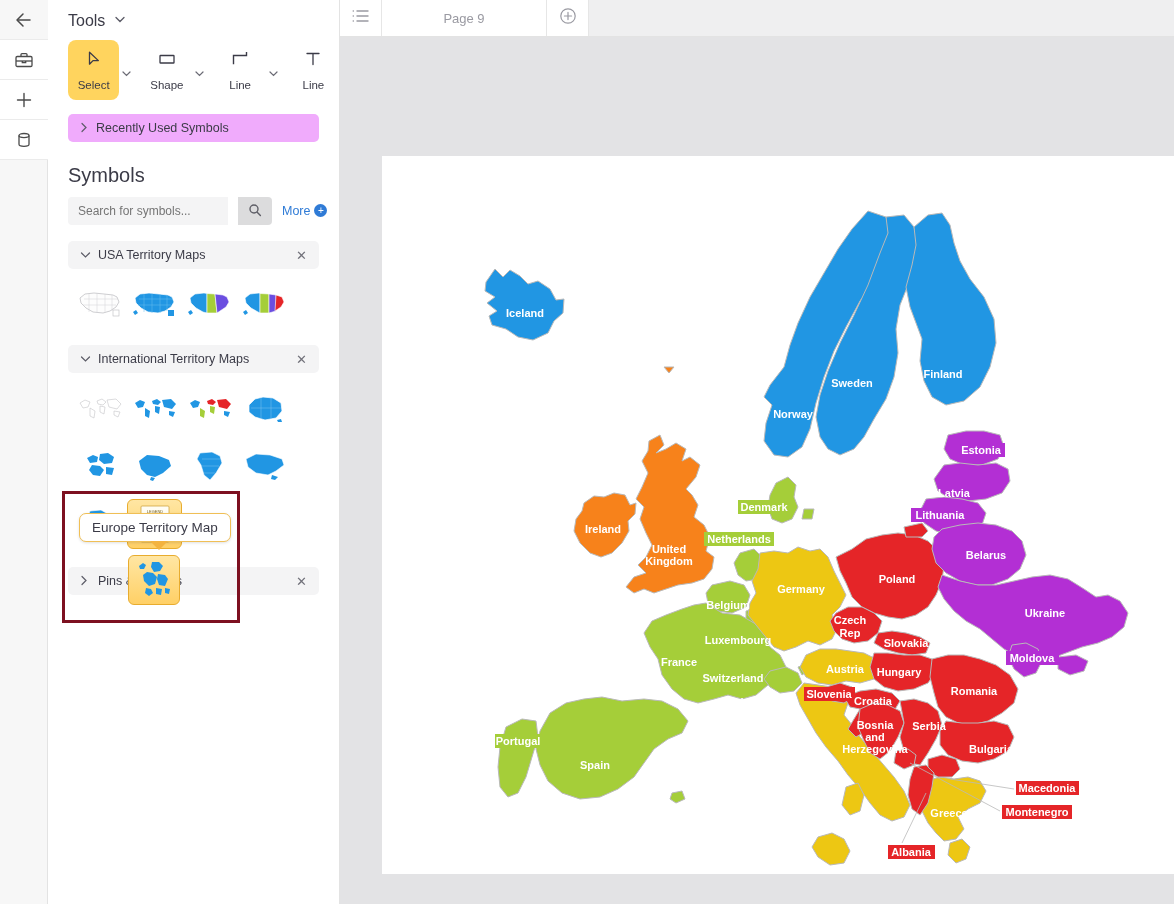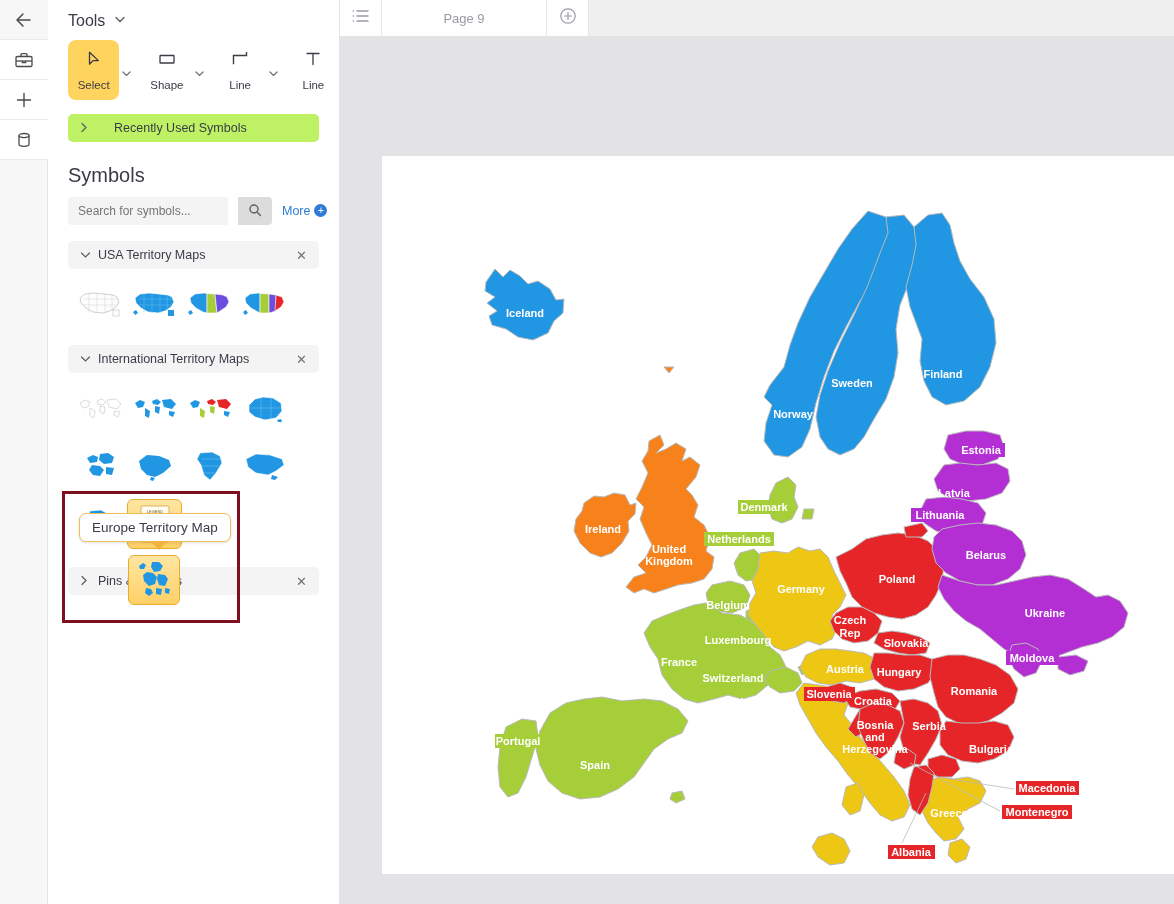--- a/index.html
+++ b/index.html
@@ -53,22 +53,22 @@
   .tool-item.active { background: #ffd45e; }
   .tool-label { font-size: 11.5px; color: #3b3b47; }
   .tool-caret {
     width: 16px; height: 60px; display: flex; align-items: center; justify-content: center;
     color: #6b6b75; font-size: 10px; cursor: pointer; padding-top: 6px;
   }
   .tool-gap { width: 8px; }
 
   .collapse-bar {
     margin: 14px 20px 0 20px;
-    height: 28px; background: #bef264; border-radius: 5px;
-    display: flex; align-items: center; gap: 26px; padding: 0 12px;
+    height: 28px; background: #f0abfc; border-radius: 5px;
+    display: flex; align-items: center; gap: 8px; padding: 0 12px;
     cursor: pointer;
   }
   .collapse-bar .cb-text { font-size: 12.5px; color: #3b3b47; }
   .cb-arrow { color: #5b5b66; font-size: 10px; width: 8px; }
   .cb-x { margin-left: auto; color: #707079; font-size: 13px; cursor: pointer; }
 
   .symbols-title { padding: 22px 0 0 20px; font-size: 20px; color: #3b3b47; }
 
   .search-row { display: flex; align-items: center; padding: 10px 0 0 20px; gap: 10px; }
   .search-input {

